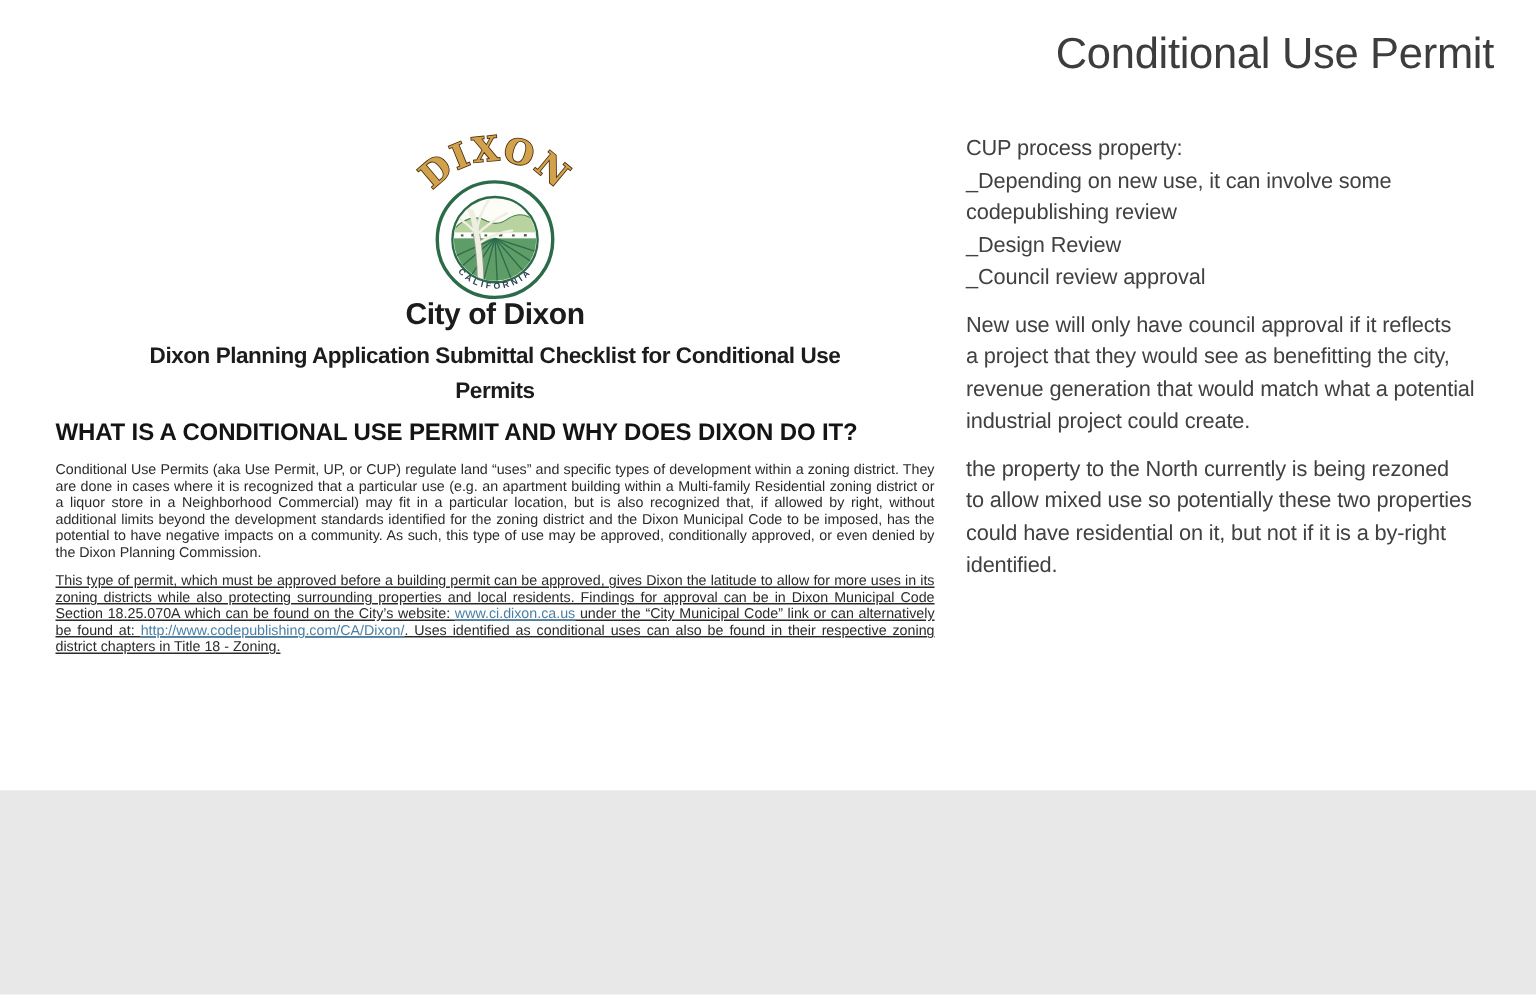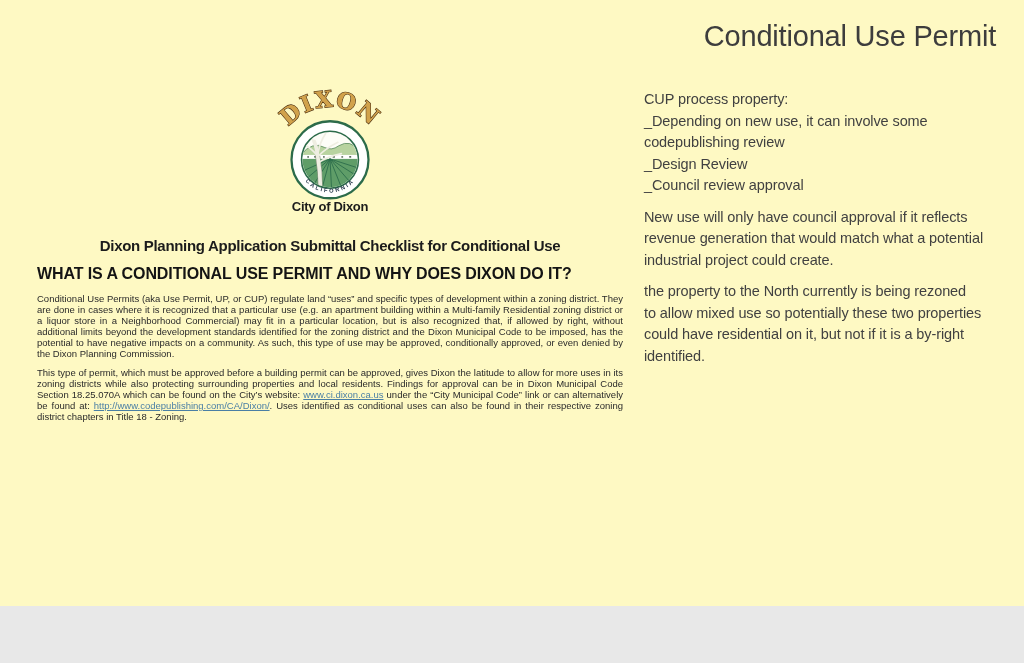--- a/index.html
+++ b/index.html
@@ -1,52 +1,52 @@
 <!DOCTYPE html>
 <html><head>
 <meta charset="utf-8">
 <style>
   * { margin:0; padding:0; box-sizing:border-box; }
   html,body { background:#e8e8e8; }
   .page {
-    position:relative; width:1024px; height:606px; background:#fef9c3;
+    position:relative; width:1024px; height:527px; background:#ffffff;
     font-family:"Liberation Sans", sans-serif; overflow:hidden; margin:0 auto;
   }
   
   .slide-title {
     position:absolute; top:20px; right:28px;
     font-size:29px; font-weight:400; letter-spacing:-0.2px;
     color:#3d3d3d; white-space:nowrap;
   }
   
   .right-col { position:absolute; left:644px; top:89px; width:372px; color:#414141; }
   .rblock { font-size:14.5px; line-height:21.5px; letter-spacing:-0.1px; }
   .rblock + .rblock { margin-top:10px; }
   .rblock div { white-space:nowrap; }
   
   .left-col { position:absolute; left:37px; top:88px; width:586px; color:#262626; }
   .logo-wrap { width:106px; height:112px; margin:0 auto; }
   .doc-org {
-    text-align:center; font-size:13px; font-weight:bold; letter-spacing:-0.3px;
+    text-align:center; font-size:20px; font-weight:bold; letter-spacing:-0.3px;
     color:#1c1c1c; margin-top:-1px;
   }
   .doc-title {
     text-align:center; font-size:15px; font-weight:bold; letter-spacing:-0.3px;
-    line-height:23px; color:#1c1c1c; margin-top:20px;
+    line-height:23px; color:#1c1c1c; margin-top:4px;
   }
   .doc-title div { white-space:nowrap; }
   .section-heading {
     font-size:16px; font-weight:bold; letter-spacing:-0.1px;
     color:#141414; margin-top:8px;
   }
   .para {
     font-size:9.5px; line-height:11px; text-align:justify;
     color:#2a2a2a; margin-top:10px;
   }
-  .para + .para { margin-top:8px; }
+  .para + .para { margin-top:8px;text-decoration:underline; }
   .link { color:#4a7fa5; text-decoration:underline; cursor:pointer; }
   
   .footer { position:absolute; left:0; right:0; top:630px; height:14px; font-size:7.4px; color:#8f8f8f; }
   .footer-left   { position:absolute; left:37px;  top:0; }
   .footer-center { position:absolute; left:0; right:0; top:0; text-align:left; }
   .footer-right  { position:absolute; right:30px; top:0; }
   
   .seal-svg { width:106px; height:112px; display:block; }
   .dixon-word {
     font-family:"DejaVu Serif", serif; font-weight:bold; font-size:26px;
@@ -135,38 +135,40 @@
 
         <text class="dixon-word">
           <textPath href="#dixonArc" startOffset="50%" text-anchor="middle">DIXON</textPath>
         </text>
       </svg>
     </div>
 
     <div class="doc-org">City of Dixon</div>
     <div class="doc-title">
         <div>Dixon Planning Application Submittal Checklist for Conditional Use</div>
+        <div>Permits</div>
       </div>
     <div class="section-heading">WHAT IS A CONDITIONAL USE PERMIT AND WHY DOES DIXON DO IT?</div>
 
     <p class="para">Conditional Use Permits (aka Use Permit, UP, or CUP) regulate land “uses” and specific types of development within a zoning district. They are done in cases where it is recognized that a particular use (e.g. an apartment building within a Multi-family Residential zoning district or a liquor store in a Neighborhood Commercial) may fit in a particular location, but is also recognized that, if allowed by right, without additional limits beyond the development standards identified for the zoning district and the Dixon Municipal Code to be imposed, has the potential to have negative impacts on a community. As such, this type of use may be approved, conditionally approved, or even denied by the Dixon Planning Commission.</p>
 
     <p class="para"><span>This type of permit, which must be approved before a building permit can be approved, gives Dixon the latitude to allow for more uses in its zoning districts while also protecting surrounding properties and local residents. Findings for approval can be in Dixon Municipal Code Section 18.25.070A which can be found on the City’s website: </span><a class="link">www.ci.dixon.ca.us</a><span> under the “City Municipal Code” link or can alternatively be found at: </span><a class="link">http://www.codepublishing.com/CA/Dixon/</a><span>. Uses identified as conditional uses can also be found in their respective zoning district chapters in Title 18 - Zoning.</span></p>
   </div>
 
   <div class="right-col">
     <div class="rblock">
         <div>CUP process property:</div>
         <div>_Depending on new use, it can involve some</div>
         <div>codepublishing review</div>
         <div>_Design Review</div>
         <div>_Council review approval</div>
       </div>
     <div class="rblock">
         <div>New use will only have council approval if it reflects</div>
+        <div>a project that they would see as benefitting the city,</div>
         <div>revenue generation that would match what a potential</div>
         <div>industrial project could create.</div>
       </div>
     <div class="rblock">
         <div>the property to the North currently is being rezoned</div>
         <div>to allow mixed use so potentially these two properties</div>
         <div>could have residential on it, but not if it is a by-right</div>
         <div>identified.</div>
       </div>
   </div>

